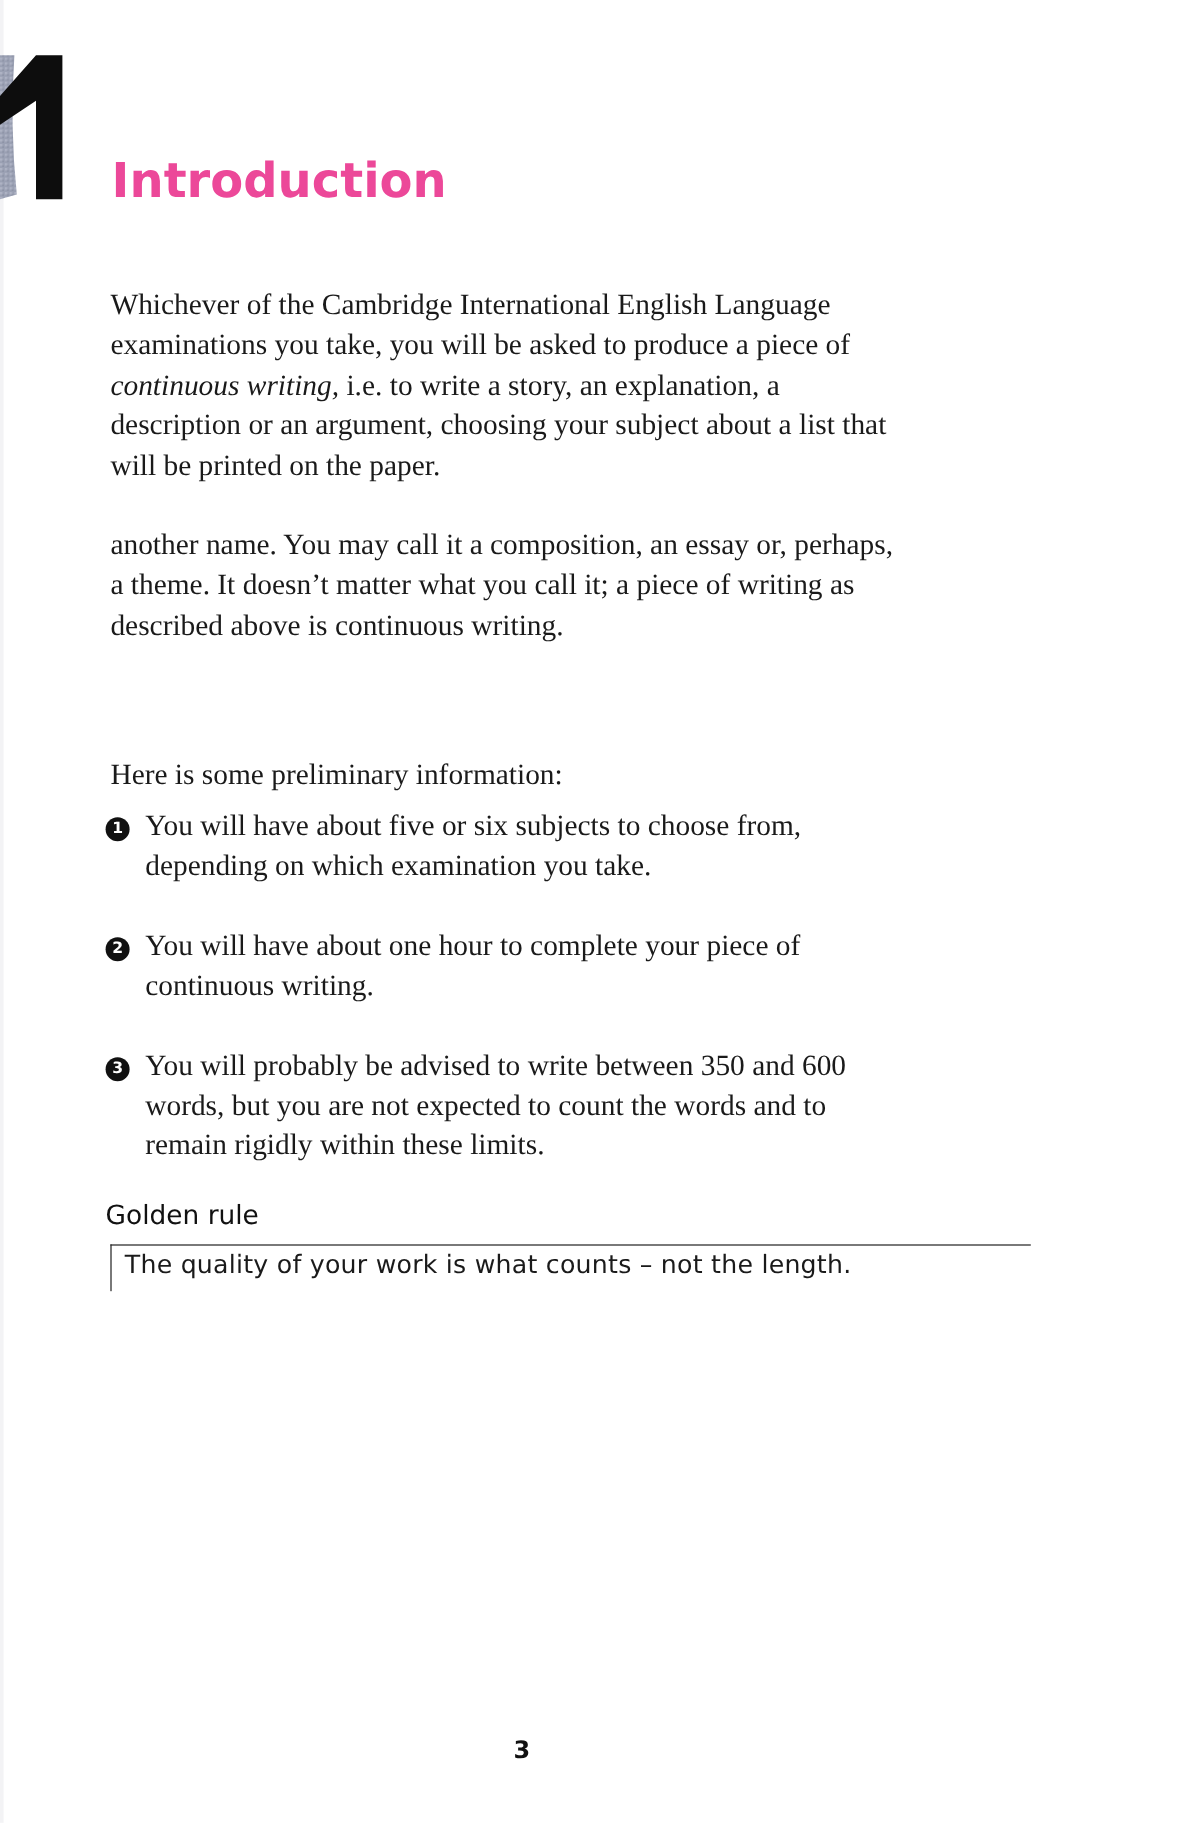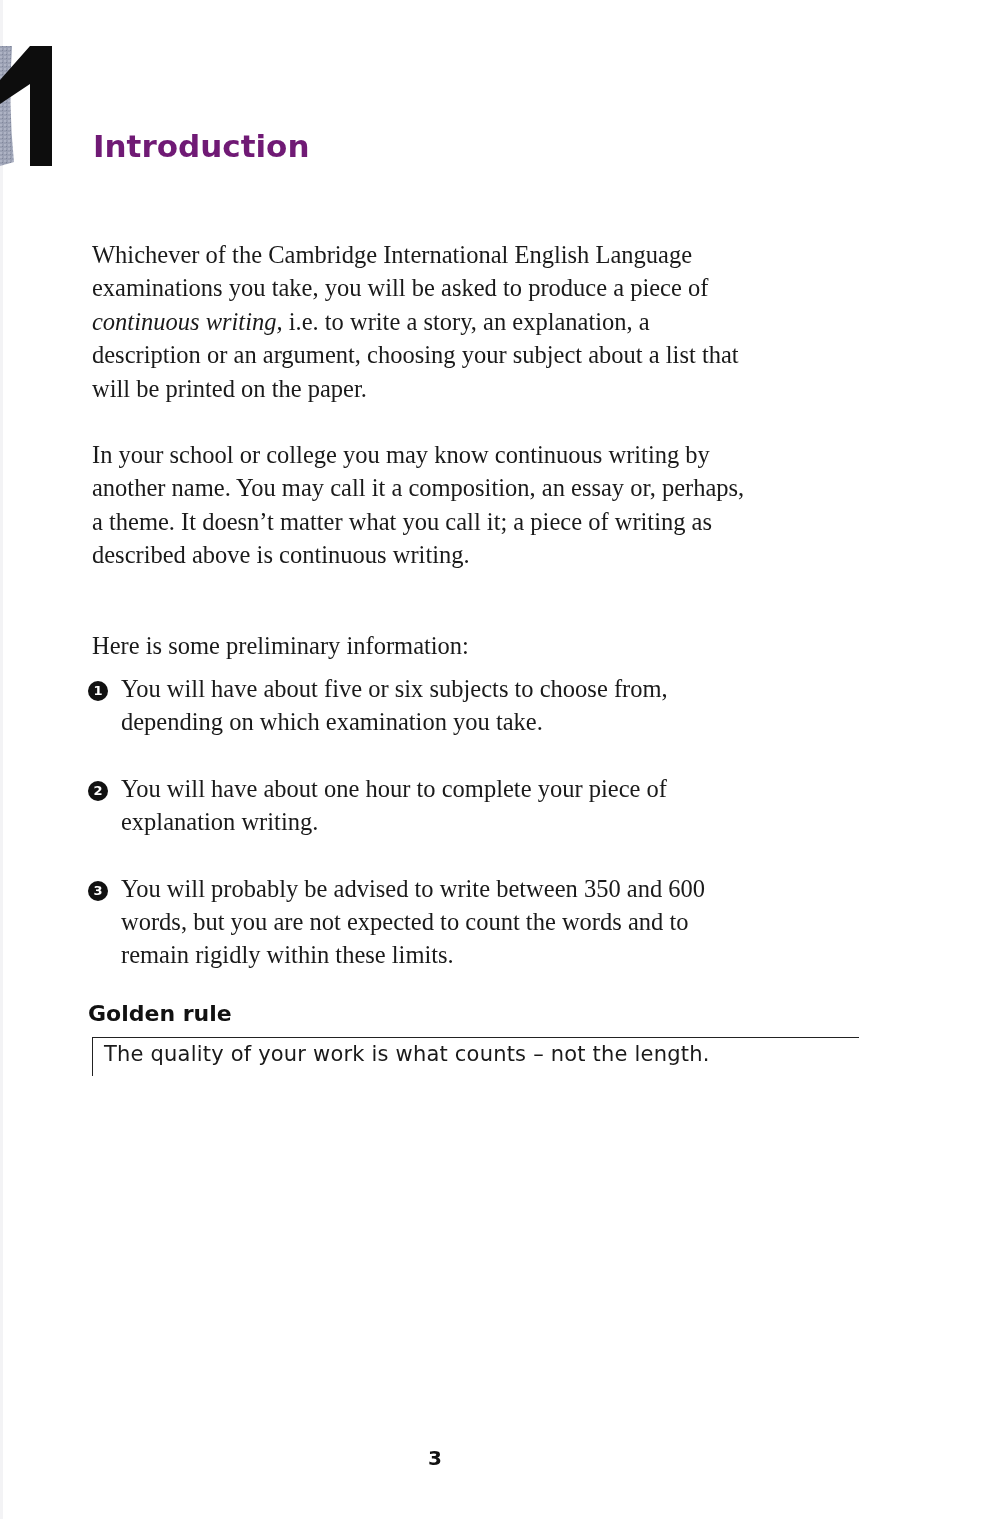--- a/index.html
+++ b/index.html
@@ -4,40 +4,40 @@
   <style>
     html, body { margin: 0; padding: 0; }
     body {
       width: 1000px; height: 1519px; background: #ffffff; position: relative;
       overflow: hidden; color: #111;
     }
     .page-edge { position: absolute; left: 0; top: 0; width: 3px; height: 1519px; background: #f3f3f5; }
     .chapter-num { position: absolute; left: 0; top: 44px; width: 56px; height: 125px; }
     .title {
       position: absolute; left: 93px; top: 128px; margin: 0;
-      font-family: "DejaVu Sans", sans-serif; font-weight: bold; font-size: 31px; letter-spacing: 0px;
-      color: #701a75;
+      font-family: "DejaVu Sans", sans-serif; font-weight: bold; font-size: 40px; letter-spacing: 0px;
+      color: #ec4899;
     }
     .body-text {
       position: absolute; left: 92px; width: 760px;
       font-family: "Liberation Serif", serif; font-size: 24.5px; line-height: 33.4px; color: #1a1a1a;
     }
     .body-text p { margin: 0; }
     .body-text em { font-style: italic; }
     .list-item { position: absolute; left: 88px; width: 720px;
       font-family: "Liberation Serif", serif; font-size: 24.5px; line-height: 33.2px; color: #1a1a1a; }
     .bullet {
       position: absolute; left: 0; top: 9px; width: 20px; height: 20px; border-radius: 50%;
       background: #111; color: #fff; font-family: "DejaVu Sans", sans-serif; font-weight: bold;
       font-size: 13px; line-height: 20px; text-align: center;
     }
     .list-text { margin-left: 33px; }
     .golden-heading {
       position: absolute; left: 88px; top: 1001px; margin: 0;
-      font-family: "DejaVu Sans", sans-serif; font-weight: bold; font-size: 22px; color: #111;
+      font-family: "DejaVu Sans", sans-serif; font-weight: normal; font-size: 22px; color: #111;
     }
     .golden-box {
       position: absolute; left: 92px; top: 1037px; width: 766px; height: 38px;
       border-top: 1.5px solid #222; border-left: 1.5px solid #222;
     }
     .golden-text {
       position: absolute; left: 11px; top: 4px;
       font-family: "DejaVu Sans", sans-serif; font-size: 21px; color: #1a1a1a; letter-spacing: 0.2px;
     }
     .page-number {
@@ -66,21 +66,20 @@
 
 <div class="body-text" style="top:238px;">
   <p>Whichever of the Cambridge International English Language</p>
   <p>examinations you take, you will be asked to produce a piece of</p>
   <p><em>continuous writing,</em><span> i.e. to write a story, an explanation, a</span></p>
   <p>description or an argument, choosing your subject about a list that</p>
   <p>will be printed on the paper.</p>
 </div>
 
 <div class="body-text" style="top:438px;">
-  <p>In your school or college you may know continuous writing by</p>
   <p>another name. You may call it a composition, an essay or, perhaps,</p>
   <p>a theme. It doesn’t matter what you call it; a piece of writing as</p>
   <p>described above is continuous writing.</p>
 </div>
 
 <div class="body-text" style="top:629px;">
   <p>Here is some preliminary information:</p>
 </div>
 
 <div class="list-item" style="top:672px;">
@@ -88,21 +87,21 @@
   <div class="list-text">
     <div>You will have about five or six subjects to choose from,</div>
     <div>depending on which examination you take.</div>
   </div>
 </div>
 
 <div class="list-item" style="top:772px;">
   <span class="bullet">2</span>
   <div class="list-text">
     <div>You will have about one hour to complete your piece of</div>
-    <div>explanation writing.</div>
+    <div>continuous writing.</div>
   </div>
 </div>
 
 <div class="list-item" style="top:872px;">
   <span class="bullet">3</span>
   <div class="list-text">
     <div>You will probably be advised to write between 350 and 600</div>
     <div>words, but you are not expected to count the words and to</div>
     <div>remain rigidly within these limits.</div>
   </div>

